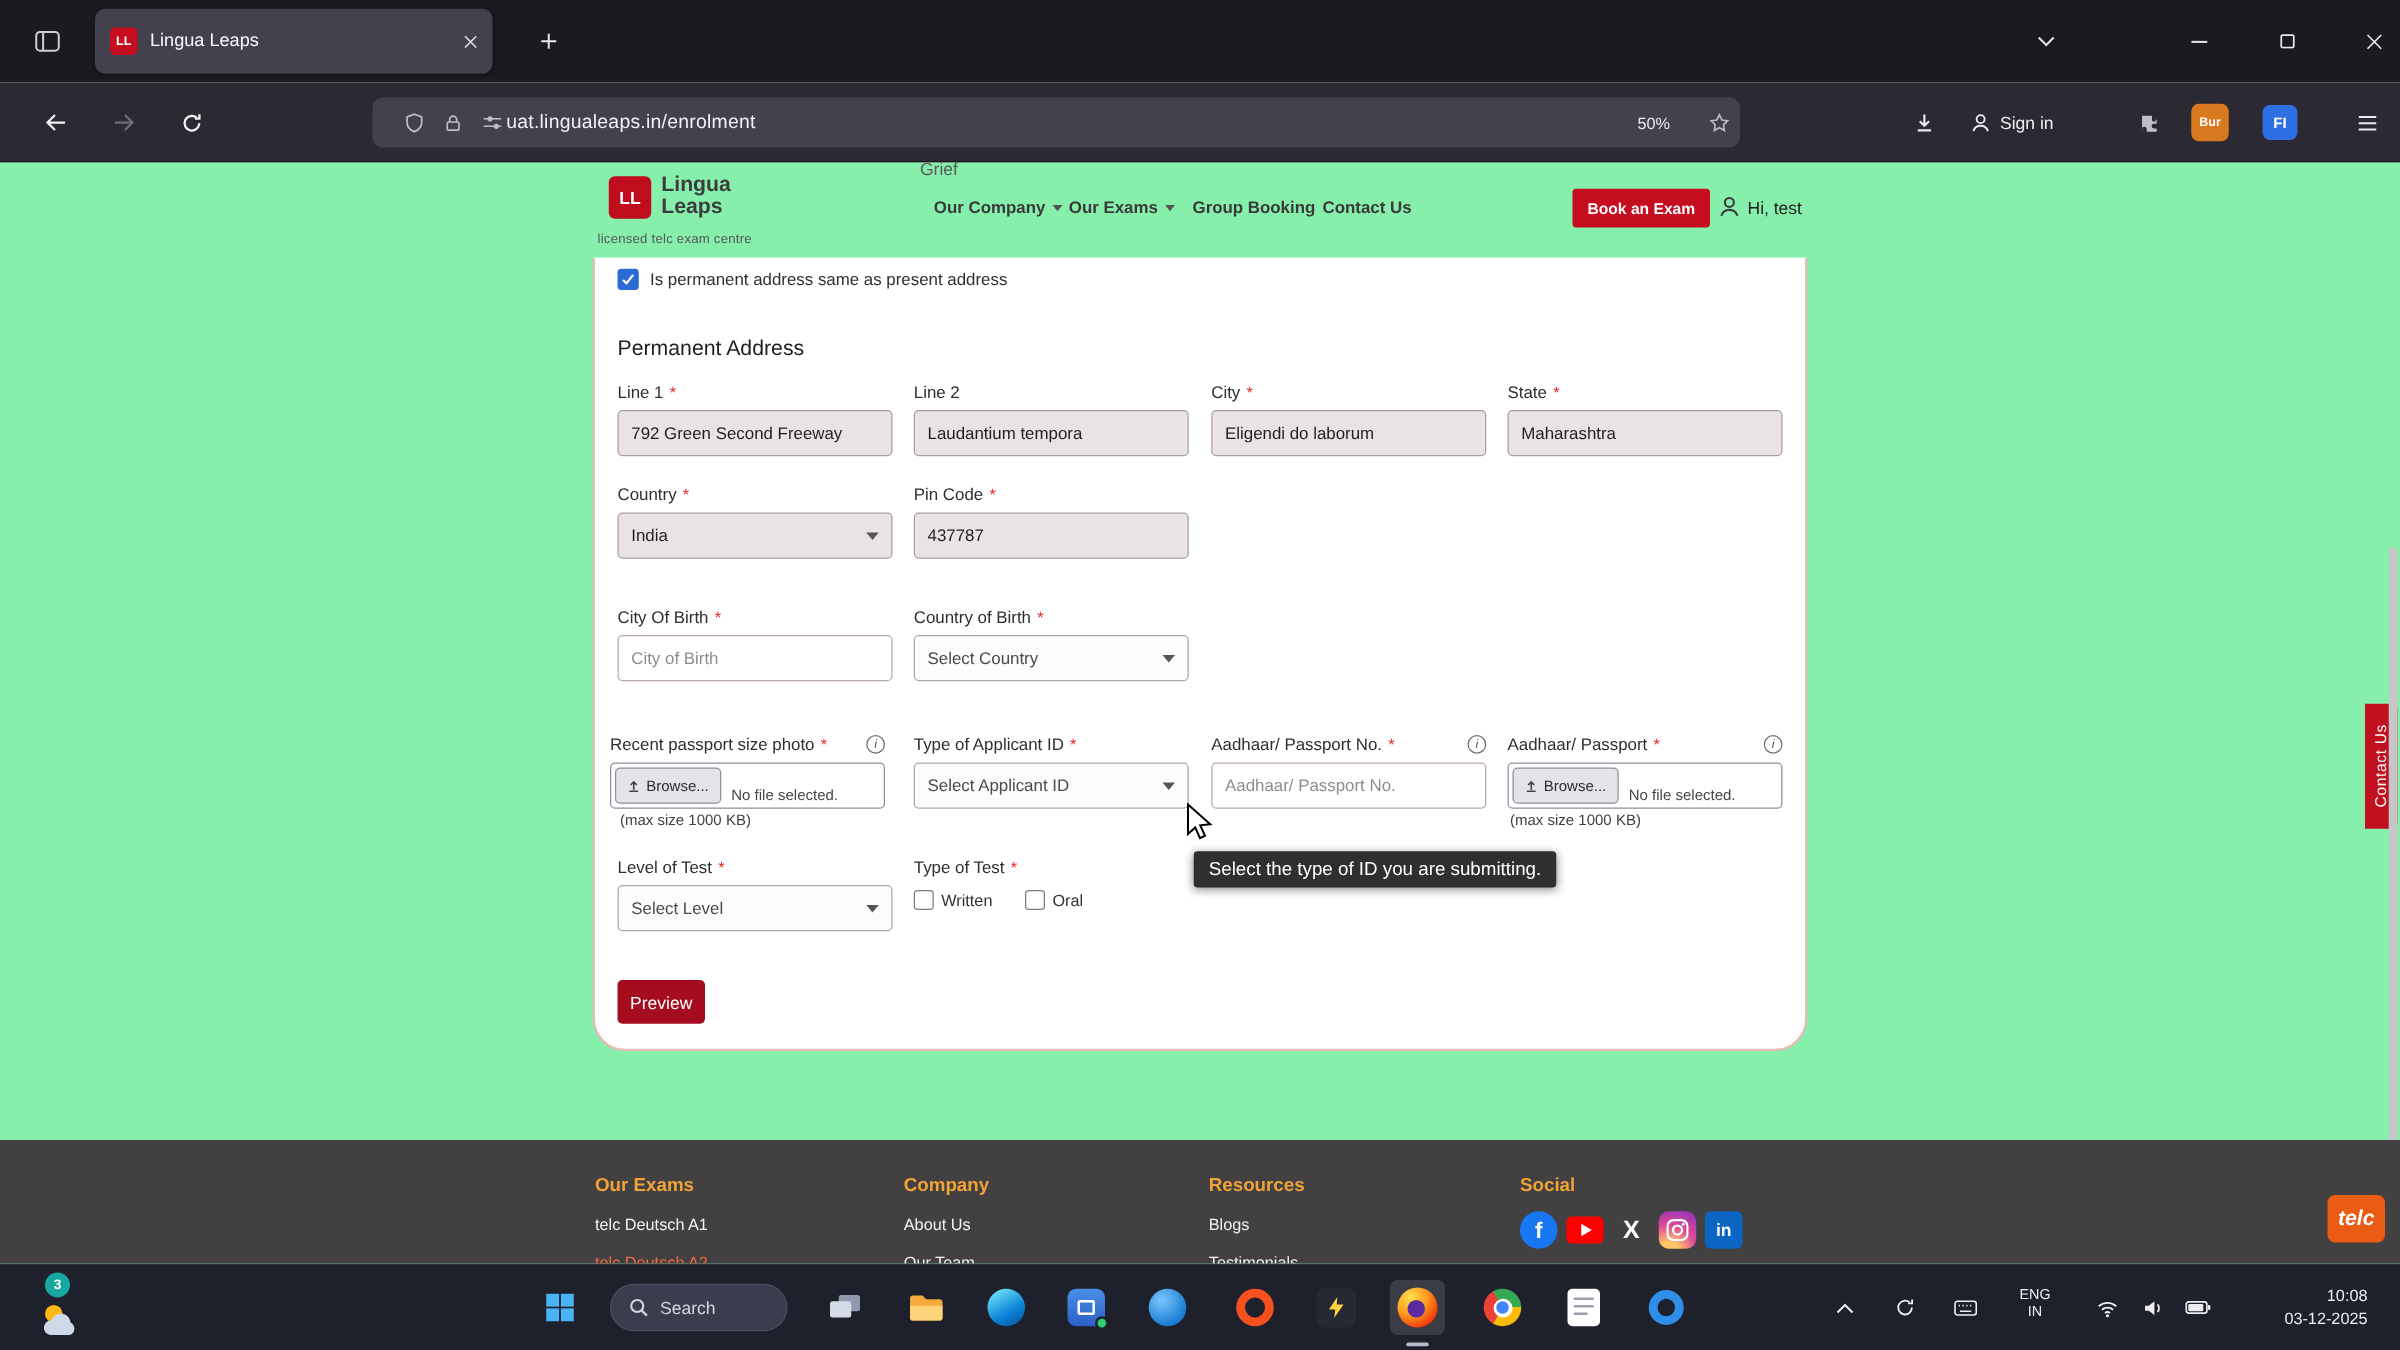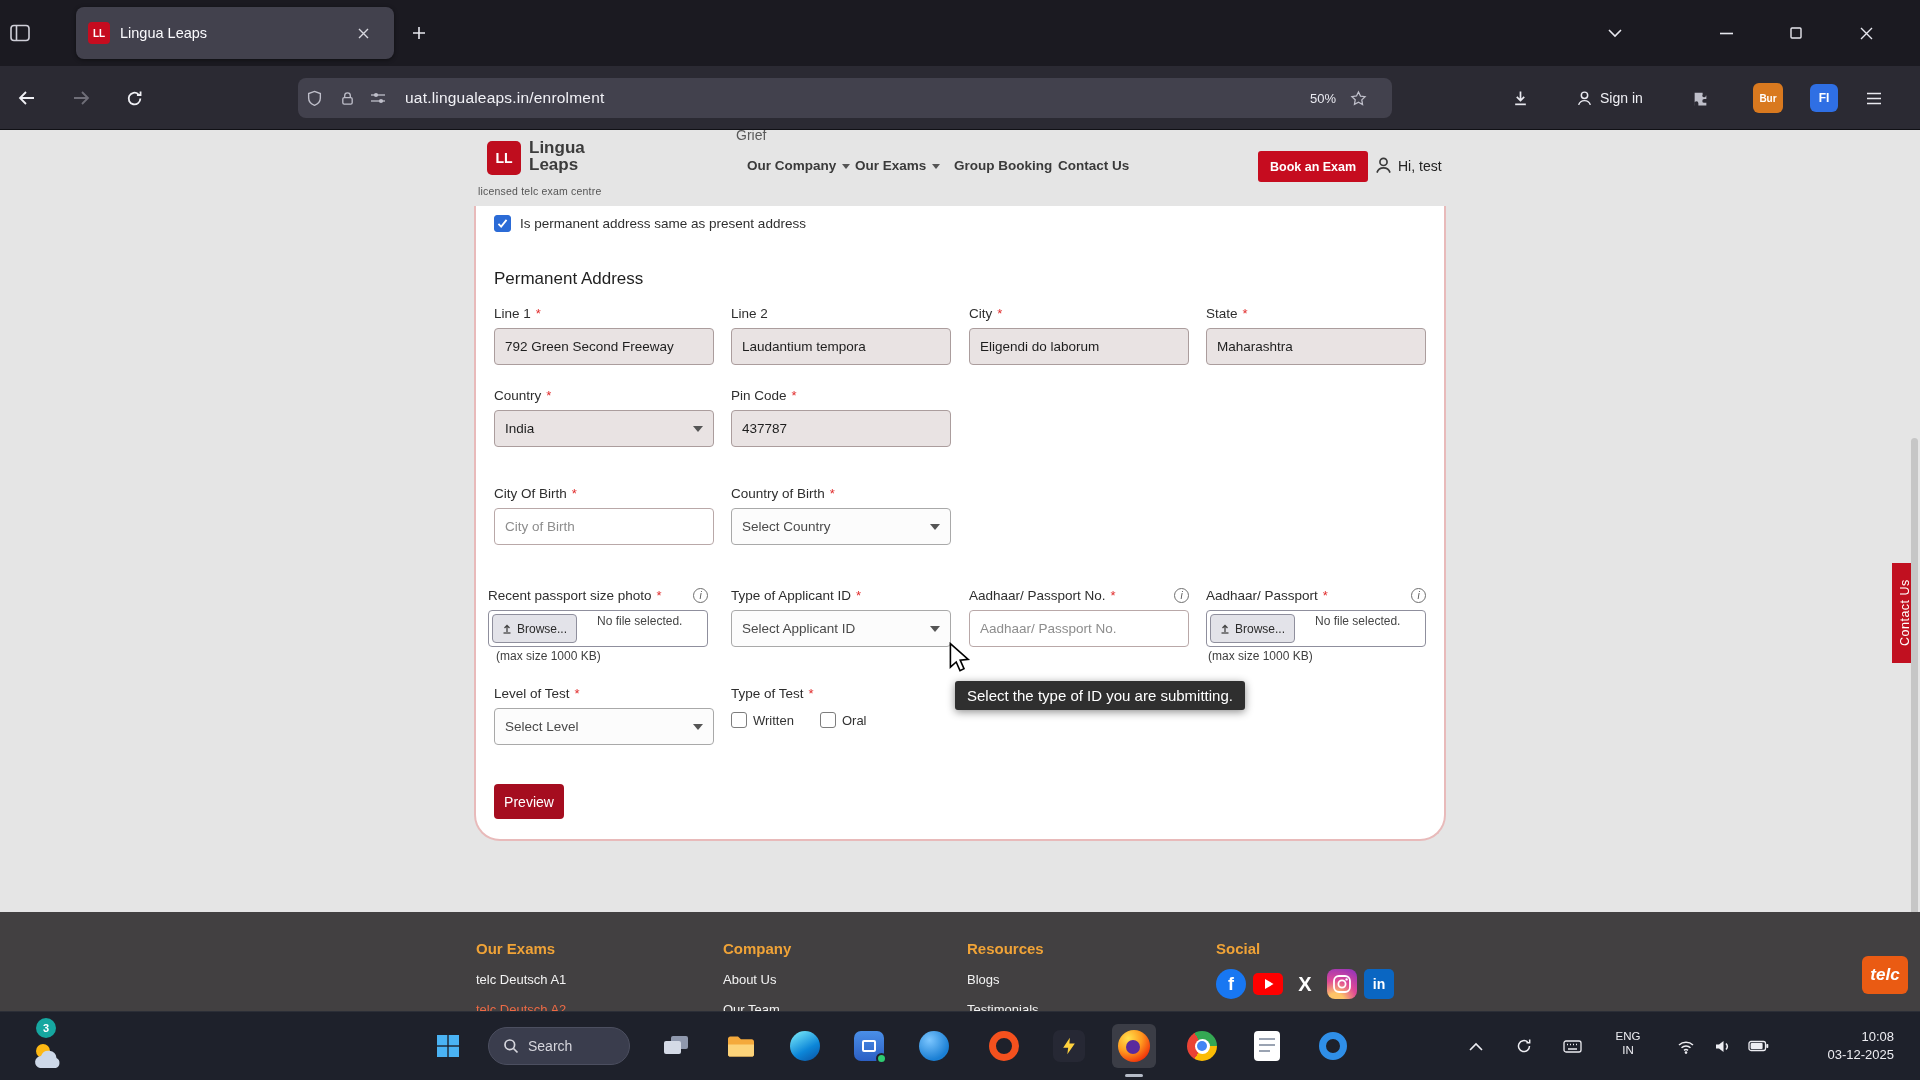--- a/index.html
+++ b/index.html
@@ -4,53 +4,53 @@
 <style>
   *{margin:0;padding:0;box-sizing:border-box}
   html,body{width:1920px;height:1080px;overflow:hidden;background:#fff;font-family:"Liberation Sans",sans-serif}
   .screen{position:relative;width:1920px;height:1080px;background:#fff;overflow:hidden}
   .abs{position:absolute}
   svg{display:block}
   span,div,button{font-family:inherit}
 
   
   .tabbar{position:absolute;left:0;top:0;width:1920px;height:66px;background:#1b1a21}
-  .chromebtn{position:absolute;display:flex;align-items:center;justify-content:flex-start;border-radius:6px}
+  .chromebtn{position:absolute;display:flex;align-items:center;justify-content:flex-end;border-radius:6px}
   .tab{position:absolute;left:76px;top:7px;width:318px;height:52px;background:#42414d;border-radius:8px;display:flex;align-items:center;padding:0 12px;box-shadow:0 1px 4px rgba(0,0,0,.45)}
   .favicon{width:22px;height:22px;border-radius:4px;background:#c60c1f;color:#fff;font-weight:bold;font-size:10px;display:flex;align-items:center;justify-content:center;flex:none}
   .tabtitle{margin-left:10px;font-size:14.5px;color:#fbfbfe;flex:1;text-align:left;white-space:nowrap;overflow:hidden}
   .navbar{position:absolute;left:0;top:66px;width:1920px;height:64px;background:#2b2a33;border-bottom:1px solid #101015}
   .urlbar{position:absolute;left:298px;top:12px;width:1094px;height:40px;background:#42414d;border-radius:8px;display:flex;align-items:center}
   .urltext{font-size:15.5px;color:#f1f1f6;letter-spacing:.2px}
   .zoombadge{font-size:13px;color:#e9e9f0}
   .signin{display:flex;align-items:center;gap:7px;color:#f0f0f5;font-size:14px}
   .extbox{display:flex;align-items:center;justify-content:center;color:#fff;font-weight:bold}
 
   
-  .viewport{position:absolute;left:0;top:130px;width:1920px;height:881px;background:#e5e5e5;overflow:hidden}
+  .viewport{position:absolute;left:0;top:130px;width:1920px;height:881px;background:#86efac;overflow:hidden}
   .card{position:absolute;left:474px;top:76px;width:972px;height:635px;border:2px solid #e8baba;border-top:none;border-radius:0 0 26px 26px;background:#fff}
   .navitem{position:absolute;top:28px;font-size:13.5px;font-weight:bold;color:#3a3a3a;display:flex;align-items:center;gap:6px;white-space:nowrap}
   .navcaret{width:0;height:0;border-left:4px solid transparent;border-right:4px solid transparent;border-top:5px solid #555;margin-top:2px}
   .bookbtn{position:absolute;left:1258px;top:21px;height:31px;background:#c60c1f;color:#fff;font-size:12.5px;font-weight:bold;border-radius:3px;display:flex;align-items:center;padding:0 12px;border:none}
   .logobox{position:absolute;left:487px;top:11px;width:34px;height:34px;background:#bf0d1e;border-radius:5px;color:#fff;font-weight:bold;font-size:14px;display:flex;align-items:center;justify-content:center}
   .logotext{position:absolute;left:529px;top:9px;font-size:17px;font-weight:bold;color:#3c3c3c;line-height:17px}
   .tagline{position:absolute;left:478px;top:55px;font-size:10.5px;color:#555;letter-spacing:.2px}
 
   
   .field{position:absolute;width:220px}
   .flabel{display:flex;align-items:center;font-size:13.5px;color:#2e2e2e;height:18px}
   .req{color:#e02b2b;margin-left:5px;font-size:13px}
   .info{margin-left:auto;width:15px;height:15px;border:1px solid #6f6f6f;border-radius:50%;font-size:10px;font-style:italic;color:#555;display:inline-flex;align-items:center;justify-content:center;flex:none}
   .tinput{margin-top:6px;width:100%;height:37px;border:1px solid #b9a8a8;border-radius:4px;background:#fff;font-size:13.5px;color:#222;padding:0 10px}
   .tinput.disabled{background:#e9e3e3;border-color:#ab9d9d;color:#1e1e1e}
   .tinput::placeholder{color:#8d8d8d}
   .fselect{margin-top:6px;width:100%;height:37px;border:1px solid #a9a9a9;border-radius:4px;background:#fcfcfc;display:flex;align-items:center;justify-content:space-between;padding:0 10px;font-size:13.5px;color:#4a4a4a}
   .fselect.disabled{background:#e9e3e3;border-color:#ab9d9d;color:#1e1e1e}
   .caret{width:0;height:0;border-left:5px solid transparent;border-right:5px solid transparent;border-top:6px solid #555}
-  .ffile{margin-top:6px;width:100%;height:37px;border:1px solid #8f8f9d;border-radius:4px;background:#fff;display:flex;align-items:flex-start;gap:20px;padding:3px 8px 3px 3px}
+  .ffile{margin-top:6px;width:100%;height:37px;border:1px solid #8f8f9d;border-radius:4px;background:#fff;display:flex;align-items:flex-end;gap:8px;padding:3px 8px 3px 3px}
   .browse{height:29px;display:flex;align-items:center;gap:5px;padding:0 9px;background:#e3e3e9;border:1px solid #8f8f9d;border-radius:4px;font-size:12px;color:#2b2b2b;flex:none}
   .nofile{font-size:12px;color:#454545;white-space:nowrap}
   .hint{position:absolute;font-size:12px;color:#3f3f3f}
   .cb{width:17px;height:17px;border:1px solid #7d7d7d;border-radius:3px;background:#fff;display:inline-flex;align-items:center;justify-content:center;flex:none}
   .cb.checked{background:#2b6bd6;border-color:#2b6bd6}
   .cbrow{display:flex;align-items:center;margin-top:10px}
   .cblabel{font-size:13px;color:#333;margin-left:6px}
   .previewbtn{position:absolute;left:494px;top:654px;width:70px;height:35px;background:#a50d1f;color:#fff;font-size:14px;border:none;border-radius:4px}
   .tooltip{position:absolute;left:955px;top:551px;background:#2f2f2f;color:#fff;font-size:15px;padding:6px 12px;border-radius:3px;box-shadow:0 2px 8px rgba(0,0,0,.45);white-space:nowrap}
   .contacttab{position:absolute;left:1892px;top:433px;width:26px;height:100px;background:#c11020;color:#fff;border-radius:5px 0 0 5px;display:flex;align-items:center;justify-content:center;font-size:12.5px;writing-mode:vertical-rl;transform:rotate(180deg);letter-spacing:.5px}

